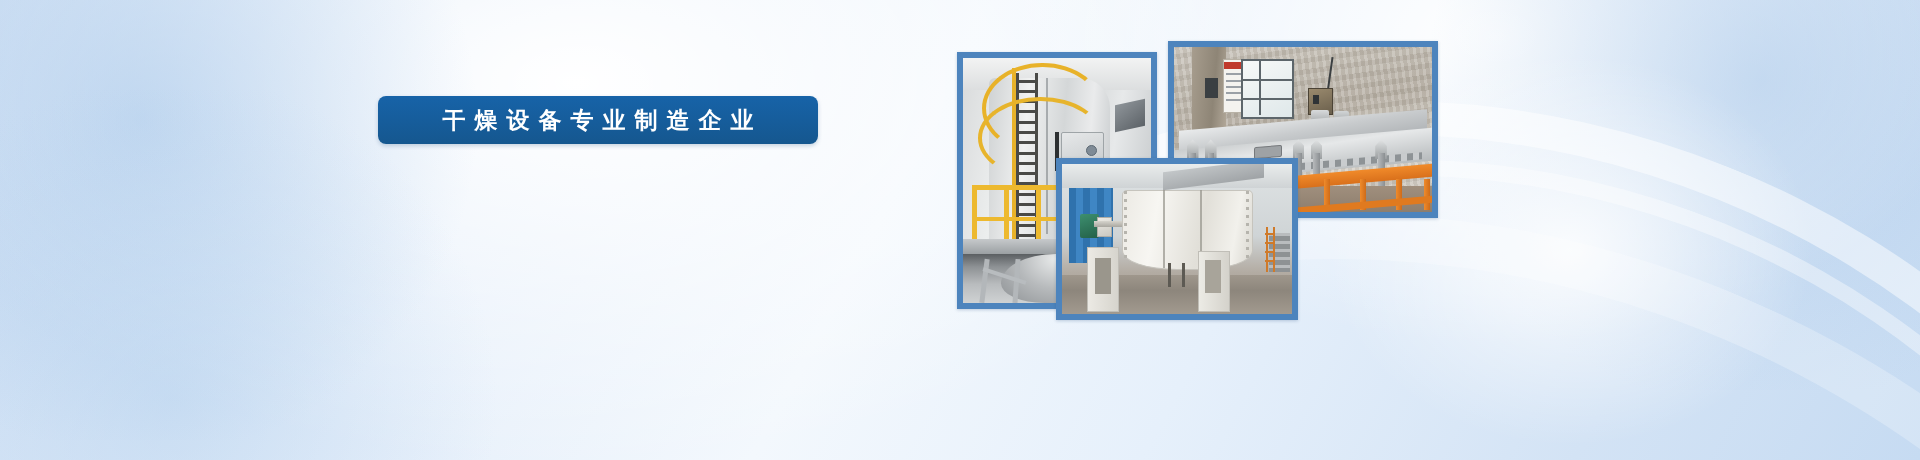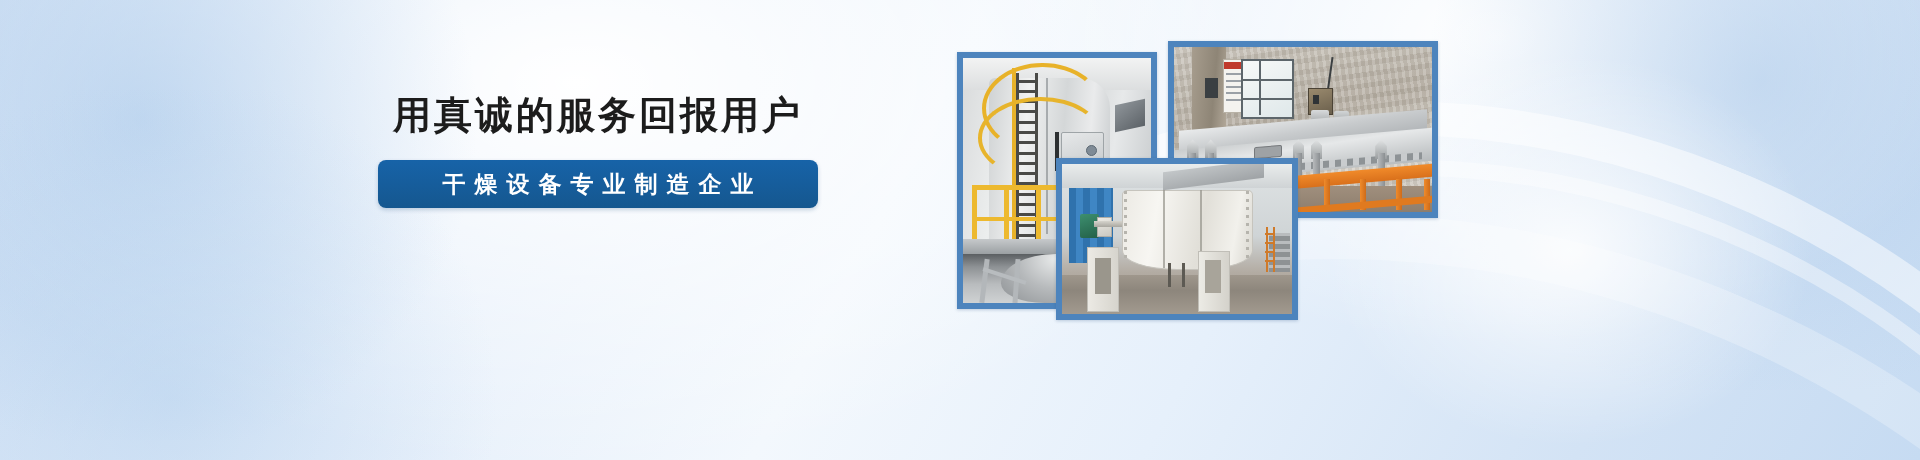--- a/index.html
+++ b/index.html
@@ -219,21 +219,20 @@
 
   <div class="bg-corner-tl"></div>
   <div class="bg-corner-bl"></div>
   <div class="bg-corner-tr"></div>
   <div class="glow-right"></div>
   <div class="swoosh-c"></div>
   <div class="swoosh-a"></div>
   <div class="swoosh-b"></div>
 
   <div class="copy">
-    <h1 class="headline">用真诚的服务回报用户</h1>
     <span class="pill">干燥设备专业制造企业</span>
   </div>
 
   <div class="photo photo-spray-dryer">
     <div class="inner">
       <div class="sd-wall"></div>
       <div class="sd-ceil"></div>
       <div class="sd-body"></div>
       <div class="sd-seam"></div>
       <div class="sd-duct"></div>

